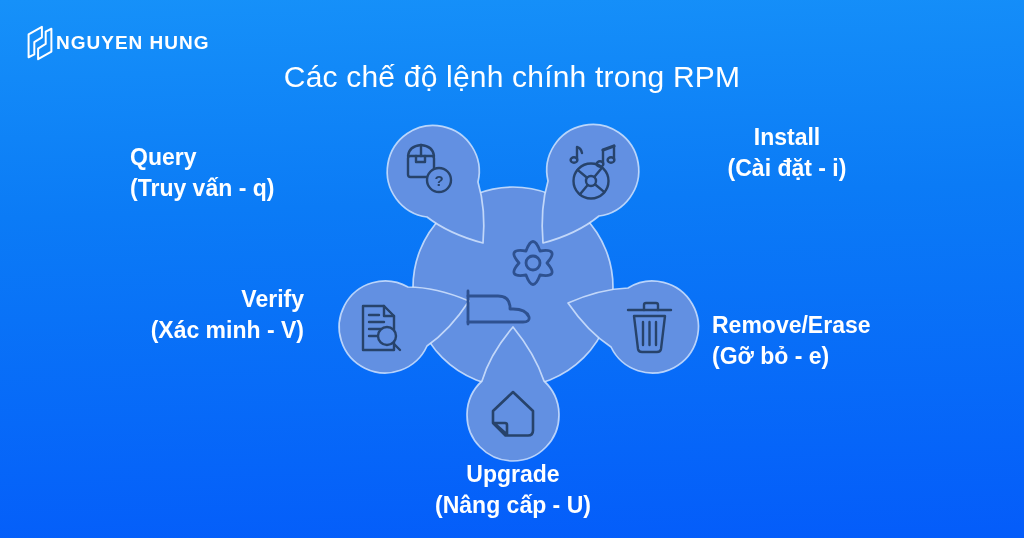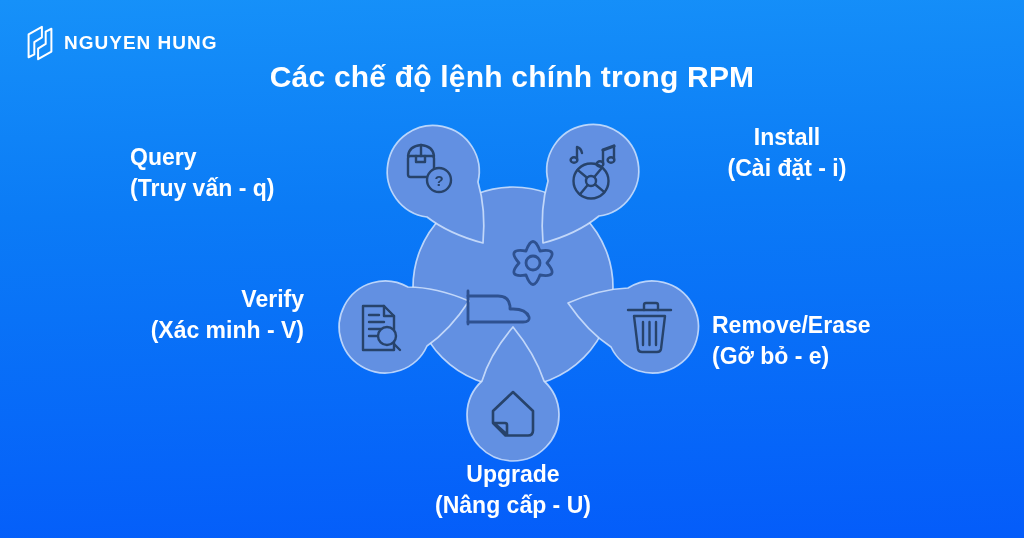--- a/index.html
+++ b/index.html
@@ -2,25 +2,25 @@
 <html><head>
 <meta charset="utf-8">
 <style>
   html,body{margin:0;padding:0;}
   body{width:1024px;height:538px;overflow:hidden;font-family:"Liberation Sans",sans-serif;}
   .canvas{
     position:relative;width:1024px;height:538px;
     background:linear-gradient(178deg,#1691F9 0%,#0B7BF6 38%,#045CFA 100%);
   }
   .diagram-svg{position:absolute;left:0;top:0;}
-  .logo{position:absolute;left:24px;top:24px;display:flex;align-items:center;gap:8px;}
+  .logo{position:absolute;left:24px;top:24px;display:flex;align-items:center;gap:0;}
   .logo-text{color:#fff;font-weight:700;font-size:19px;letter-spacing:1px;white-space:nowrap;}
   .page-title{
     position:absolute;left:0;top:60px;width:1024px;text-align:center;
-    color:#fff;font-weight:700;font-size:30px;letter-spacing:0.2px;
+    color:#fff;font-weight:400;font-size:30px;letter-spacing:0.2px;
   }
   .node-label{position:absolute;color:#fff;font-weight:700;font-size:23px;line-height:31px;}
   .label-query  {left:130px;top:122px;width:240px;text-align:left;margin-top:20px;}
   .label-install{left:657px;top:122px;width:260px;text-align:center;}
   .label-verify {left:74px;top:284px;width:230px;text-align:right;}
   .label-remove {left:712px;top:290px;width:270px;text-align:left;margin-top:20px;}
   .label-upgrade{left:383px;top:459px;width:260px;text-align:center;}
 </style>
 </head>
 <body>

